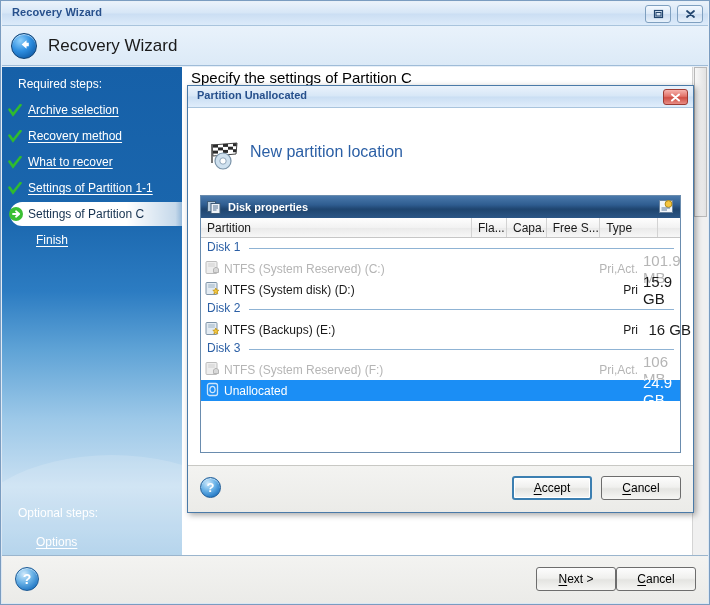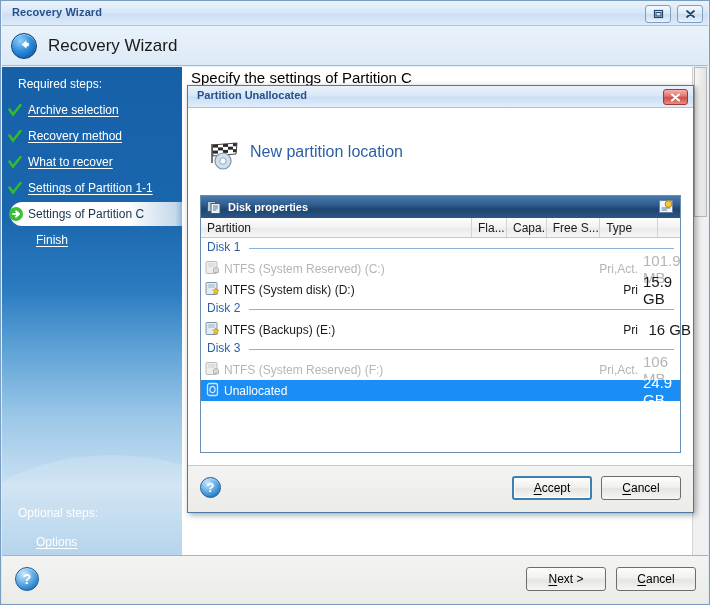--- a/index.html
+++ b/index.html
@@ -126,21 +126,21 @@
   }
   .help-circle {
     position: absolute; left: 13px; top: 11px; width: 24px; height: 24px;
     border-radius: 50%;
     background: radial-gradient(circle at 36% 28%, #cfe9fb 0%, #6cb4e8 40%, #2a7ec8 75%, #145a9a 100%);
     border: 1px solid #1b5a96;
     display:flex; align-items:center; justify-content:center;
     color:#fff; font-size: 14px; font-weight: bold; cursor: pointer;
     box-shadow: inset 0 1px 1px rgba(255,255,255,.55);
   }
-  .footer-btns { position: absolute; right: 12px; top: 11px; display:flex; gap: 10px; }
+  .footer-btns { position: absolute; right: 12px; top: 11px; display:flex; }
   .btn {
     min-width: 80px; height: 24px; padding: 0 10px;
     background: linear-gradient(180deg,#fdfdfd 0%,#f0f0ee 46%,#e4e4e1 54%,#f6f6f4 100%);
     border: 1px solid #6d6d6d; border-radius: 3px;
     font-size: 12px; color: #000;
     display:flex; align-items:center; justify-content:center;
     cursor: pointer;
   }
   .btn u { text-underline-offset: 2px; }
   .btn.focused {

